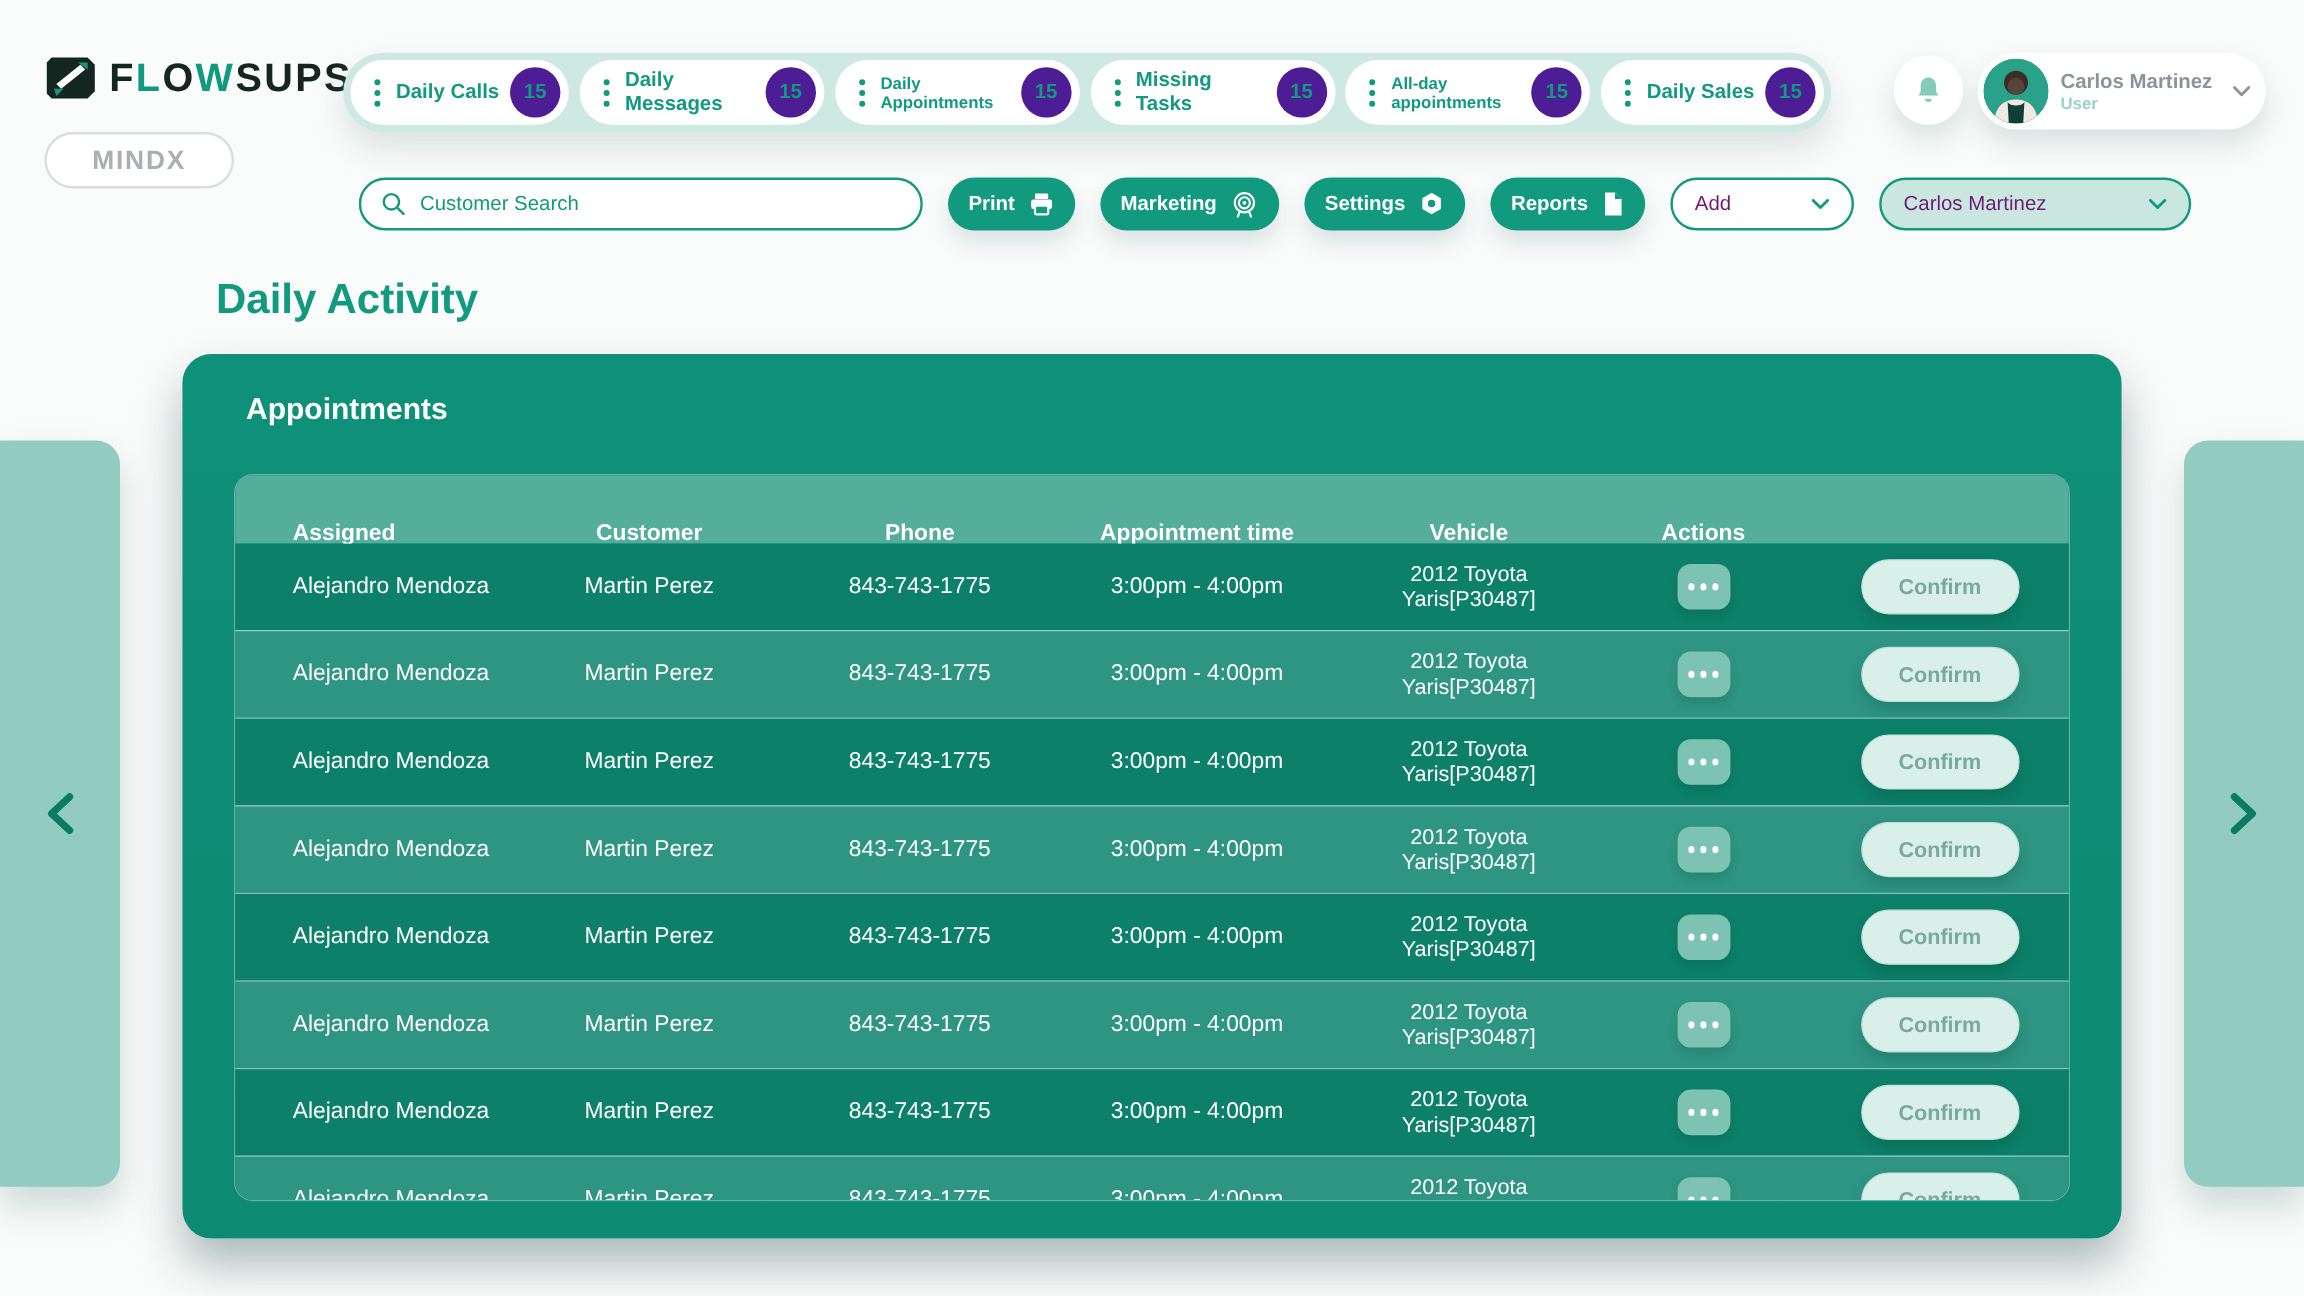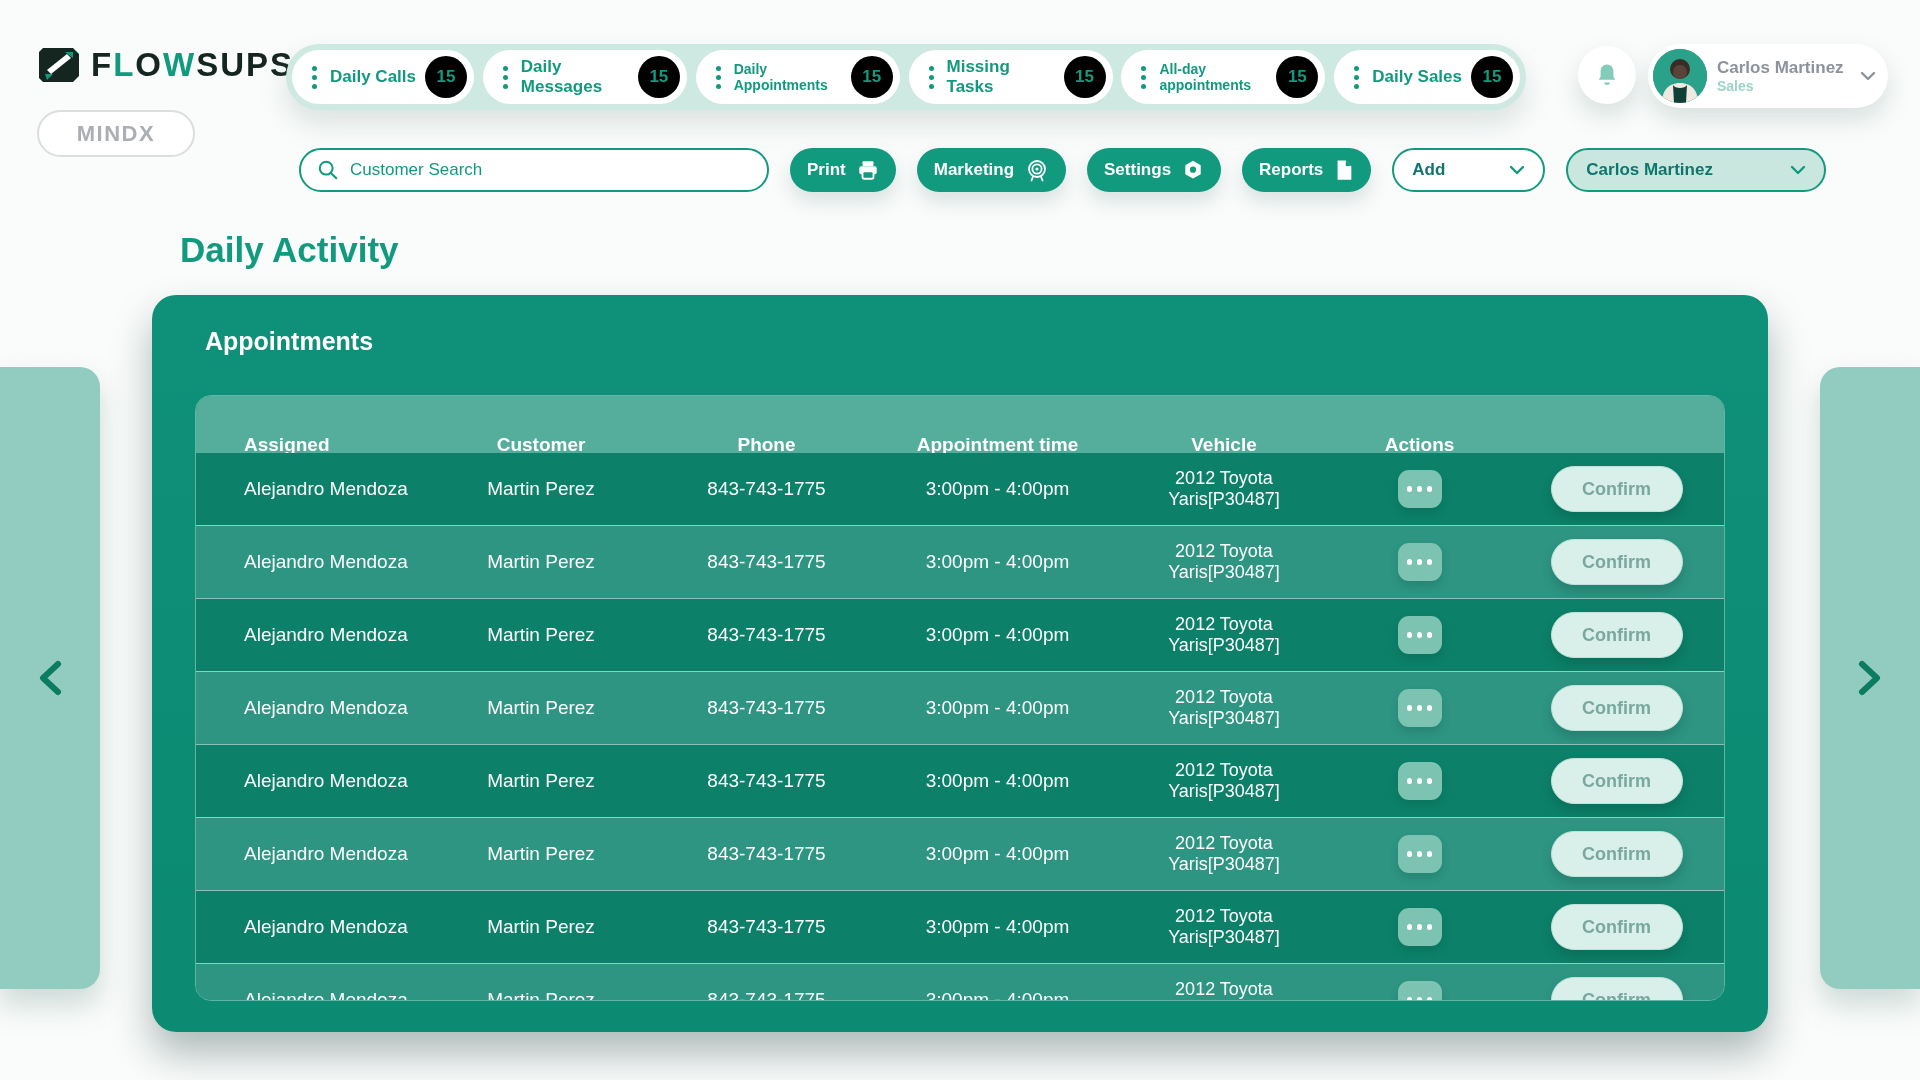--- a/index.html
+++ b/index.html
@@ -30,21 +30,21 @@
   }
   .pill {
     background:#fff; border-radius:27px; height:54px;
     display:flex; align-items:center; gap:9px; padding:0 7px 0 16px; cursor:pointer;
   }
   .kebab { display:flex; flex-direction:column; gap:4px; align-items:center; padding:4px; cursor:pointer; }
   .kebab i { width:5px; height:5px; border-radius:50%; background:#129a7f; }
   .pill-label { color:#129a7f; font-weight:600; font-size:17px; max-width:108px; line-height:1.15; }
   .pill:nth-child(3) .pill-label, .pill:nth-child(5) .pill-label { font-size:14px; }
   .badge {
-    width:42px; height:42px; border-radius:50%; background:#000000;
+    width:42px; height:42px; border-radius:50%; background:#4c1d95;
     color:#129a7f; font-weight:600; font-size:17px;
     display:flex; align-items:center; justify-content:center; flex:0 0 auto;text-align:right;
   }
 
   
   .bell-btn {
     position:absolute; left:1578px; top:46px; width:58px; height:58px; border-radius:50%;
     background:#fff; box-shadow:0 12px 22px rgba(140,170,162,.30);
     display:flex; align-items:center; justify-content:center; border:none; cursor:pointer;
   }
@@ -67,21 +67,21 @@
   .search input { flex:1; border:none; outline:none; font-size:17px; color:#129a7f; font-family:"Liberation Sans",sans-serif; background:transparent; }
   .search input::placeholder { color:#129a7f; opacity:1; }
   .tbtn {
     height:44px; border:none; border-radius:22px; background:#129a7f; color:#fff;
     font-weight:700; font-size:17px; font-family:"Liberation Sans",sans-serif;
     display:flex; align-items:center; gap:11px; padding:0 17px; cursor:pointer;
     box-shadow:0 10px 18px rgba(120,160,150,.25);
   }
   .select-pill {
     height:44px; border:2px solid #129a7f; border-radius:22px; background:#fff;
-    color:#0f766e; font-weight:700; font-size:17px;
+    color:#701a75; font-weight:400; font-size:17px;
     display:flex; align-items:center; justify-content:space-between; padding:0 18px; cursor:pointer;
   }
   .select-add { width:153px; }
   .select-assignee { width:260px; background:#c9e7df; }
 
   
   .page-title { position:absolute; left:180px; top:230px; font-size:35px; font-weight:800; color:#129a7f; }
 
   
   .card {
@@ -228,21 +228,21 @@
     <svg width="54" height="54" viewBox="0 0 54 54">
       <rect width="54" height="54" fill="#2aa189"></rect>
       <circle cx="27" cy="20" r="10" fill="#3a2d27"></circle>
       <path d="M9 54 C9 38 19 34 27 34 C35 34 45 38 45 54 Z" fill="#efe9e2"></path>
       <path d="M20 36 C22 40 32 40 34 36 L33 54 L21 54 Z" fill="#123f35"></path>
       <circle cx="27" cy="23" r="7" fill="#5a443a"></circle>
     </svg>
   </div>
   <div class="user-meta">
     <div class="user-name">Carlos Martinez</div>
-    <div class="user-role">Sales</div>
+    <div class="user-role">User</div>
   </div>
   <svg width="16" height="10" viewBox="0 0 16 10">
     <polyline points="2,2 8,8 14,2" fill="none" stroke="#8d929b" stroke-width="2.4" stroke-linecap="round" stroke-linejoin="round"></polyline>
   </svg>
 </div>
 
 <div class="toolbar">
 
   <div class="search">
     <svg width="22" height="22" viewBox="0 0 24 24">

